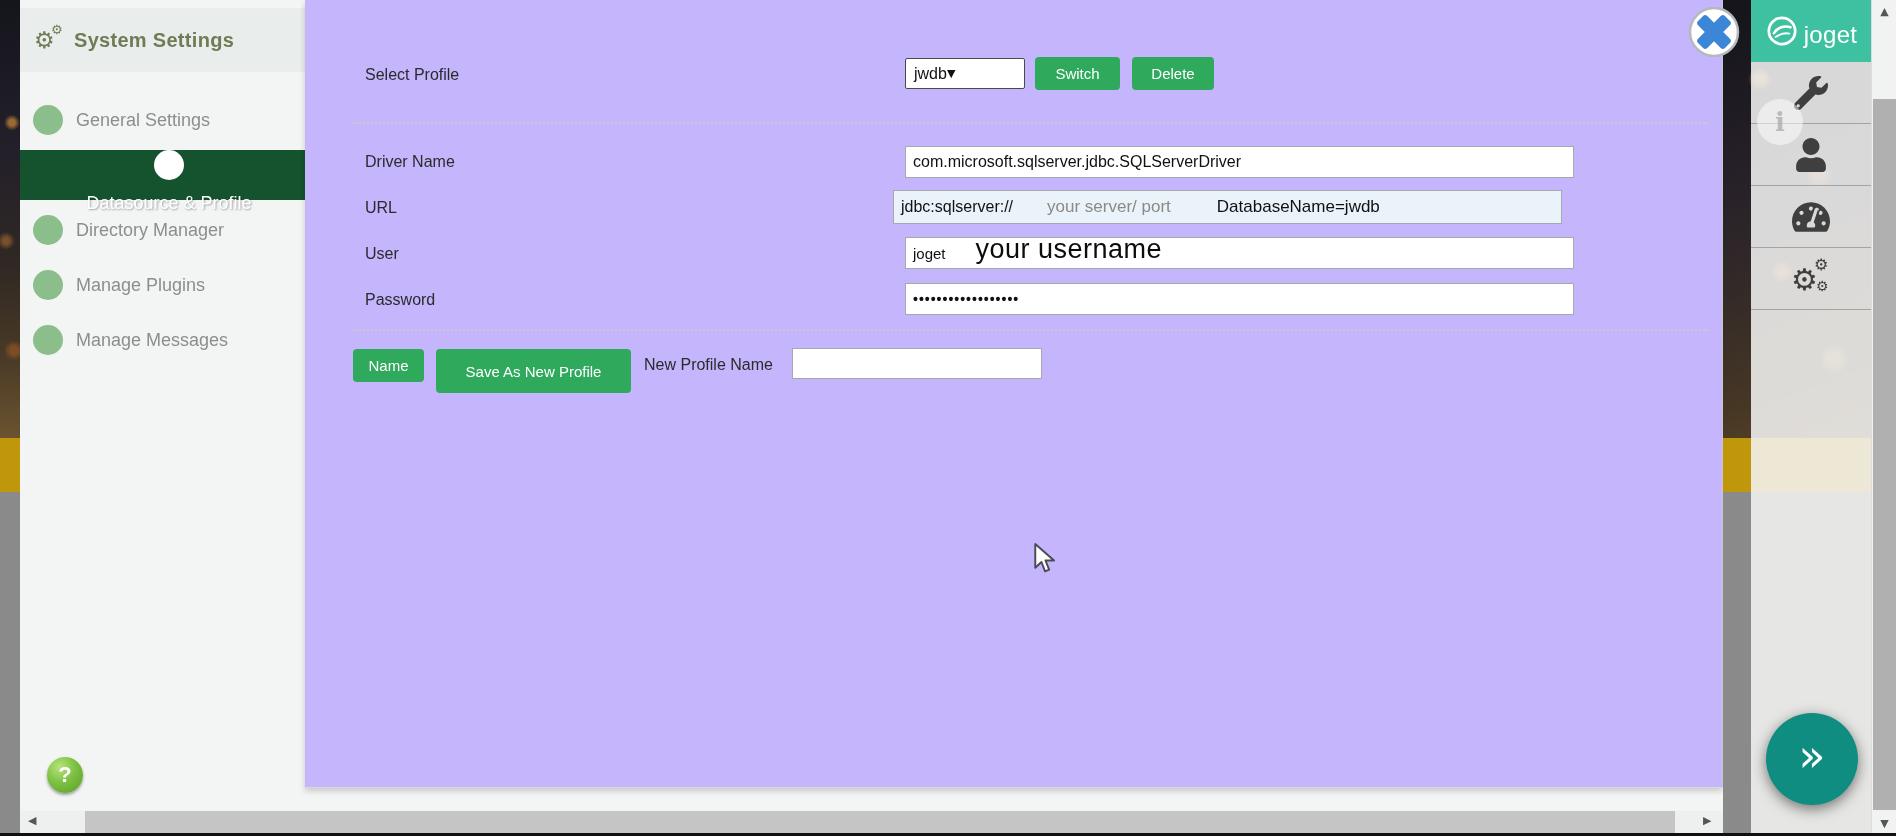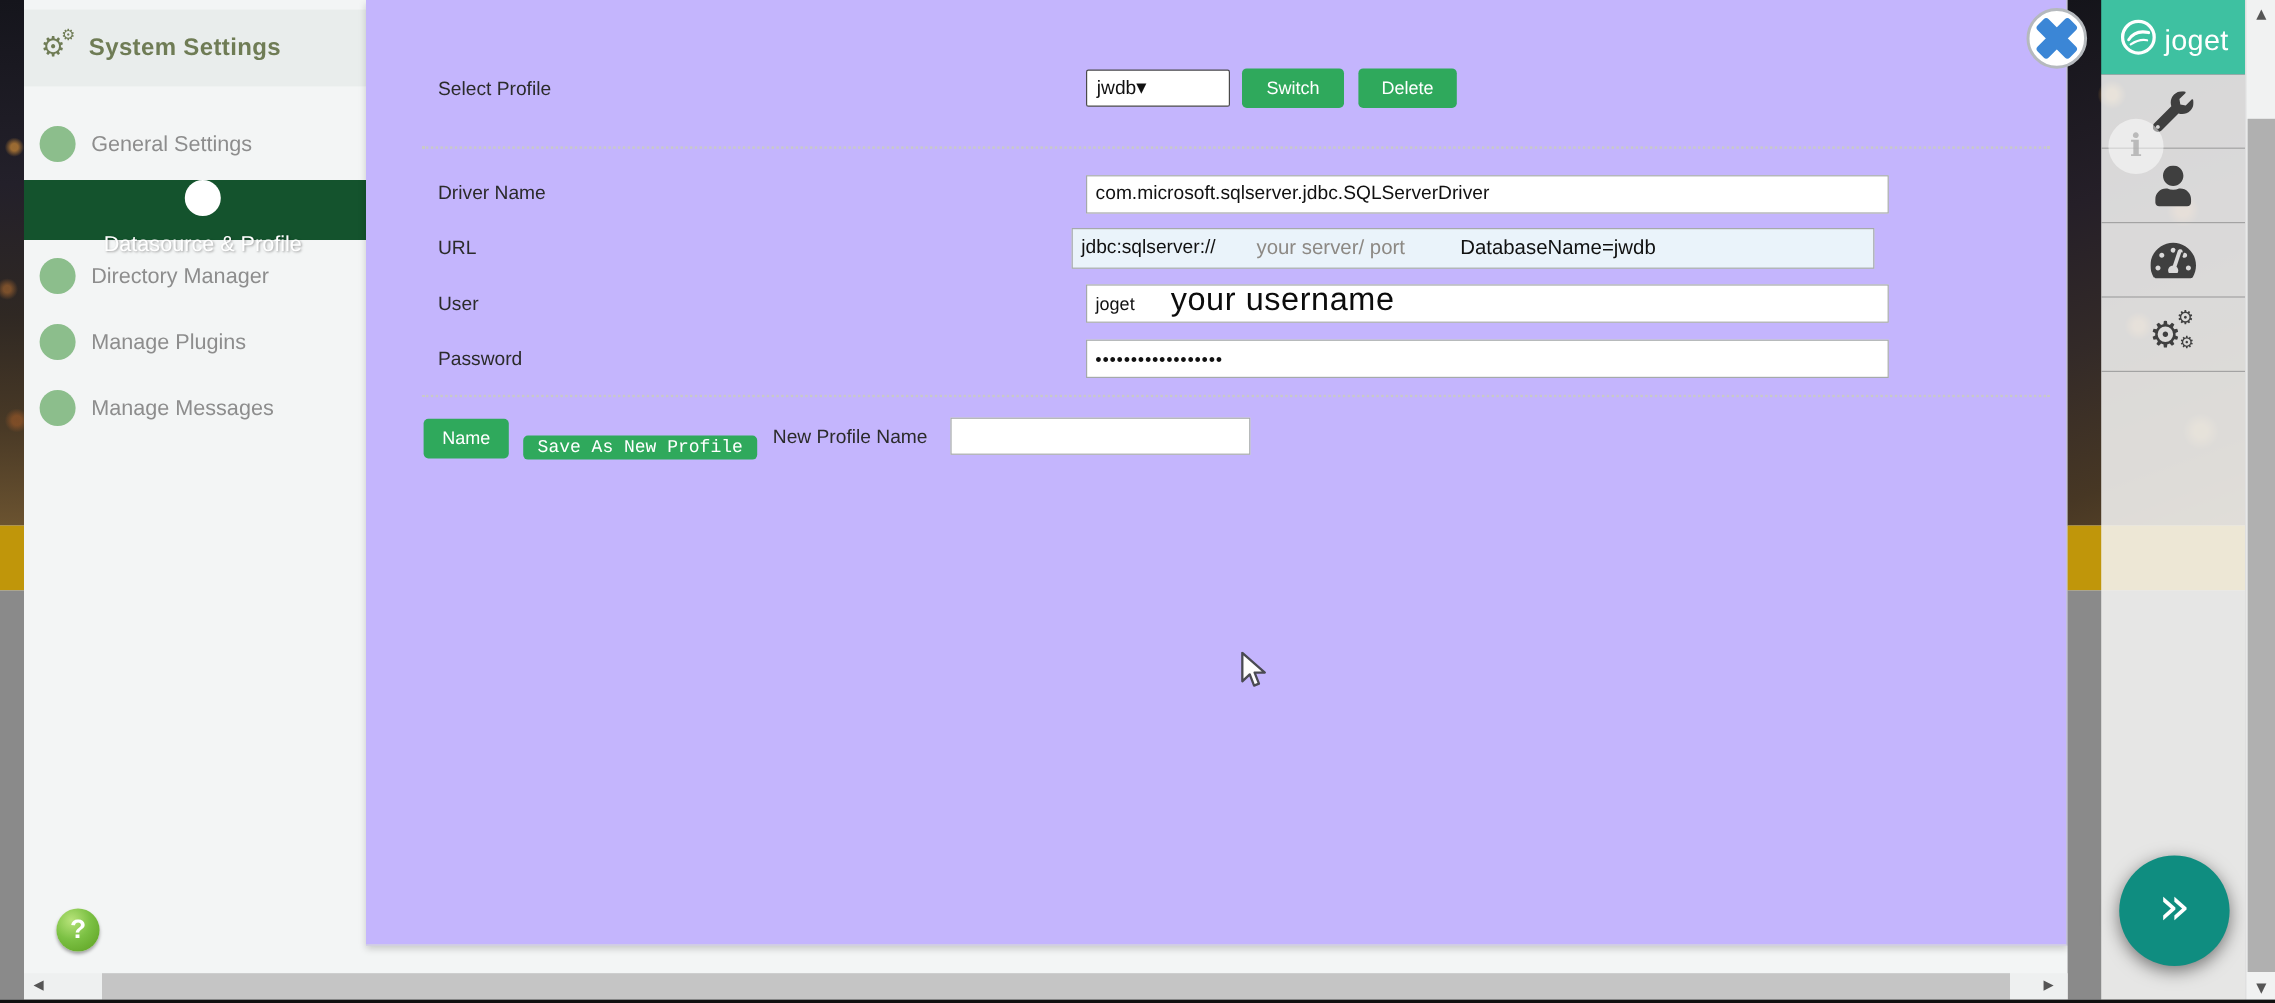--- a/index.html
+++ b/index.html
@@ -200,21 +200,21 @@
     </div>
 
     <span class="flabel" style="top:291px;">Password</span>
     <div class="fakeinput" style="left:600px;top:283px;width:669px;font-size:14px;font-weight:bold;letter-spacing:1px;">
       <span>••••••••••••••••••</span>
     </div>
 
     <div class="dotted" style="top:329px;"></div>
 
     <button class="btn" style="left:48px;top:349px;width:71px;height:33px;">Name</button>
-    <button class="btn" style="left:131px;top:363px;width:195px;height:20px;font-family:Liberation Mono, monospace;">Save As New Profile</button>
+    <button class="btn" style="left:131px;top:349px;width:195px;height:44px;">Save As New Profile</button>
     <span class="flabel" style="left:339px;top:356px;">New Profile Name</span>
     <input class="tinput" style="left: 487px; top: 348px; width: 250px; height: 31px;" value="">
   </div>
 
   <div class="abs right-photo"></div>
   <div class="abs yellow-band" style="left:1723px;top:438px;width:148px;height:54px;"></div>
   <div class="abs gray-strip" style="left:1723px;top:492px;width:148px;height:341px;"></div>
 
   <div class="abs brand-header">
     <svg width="34" height="34" viewBox="0 0 40 40">

